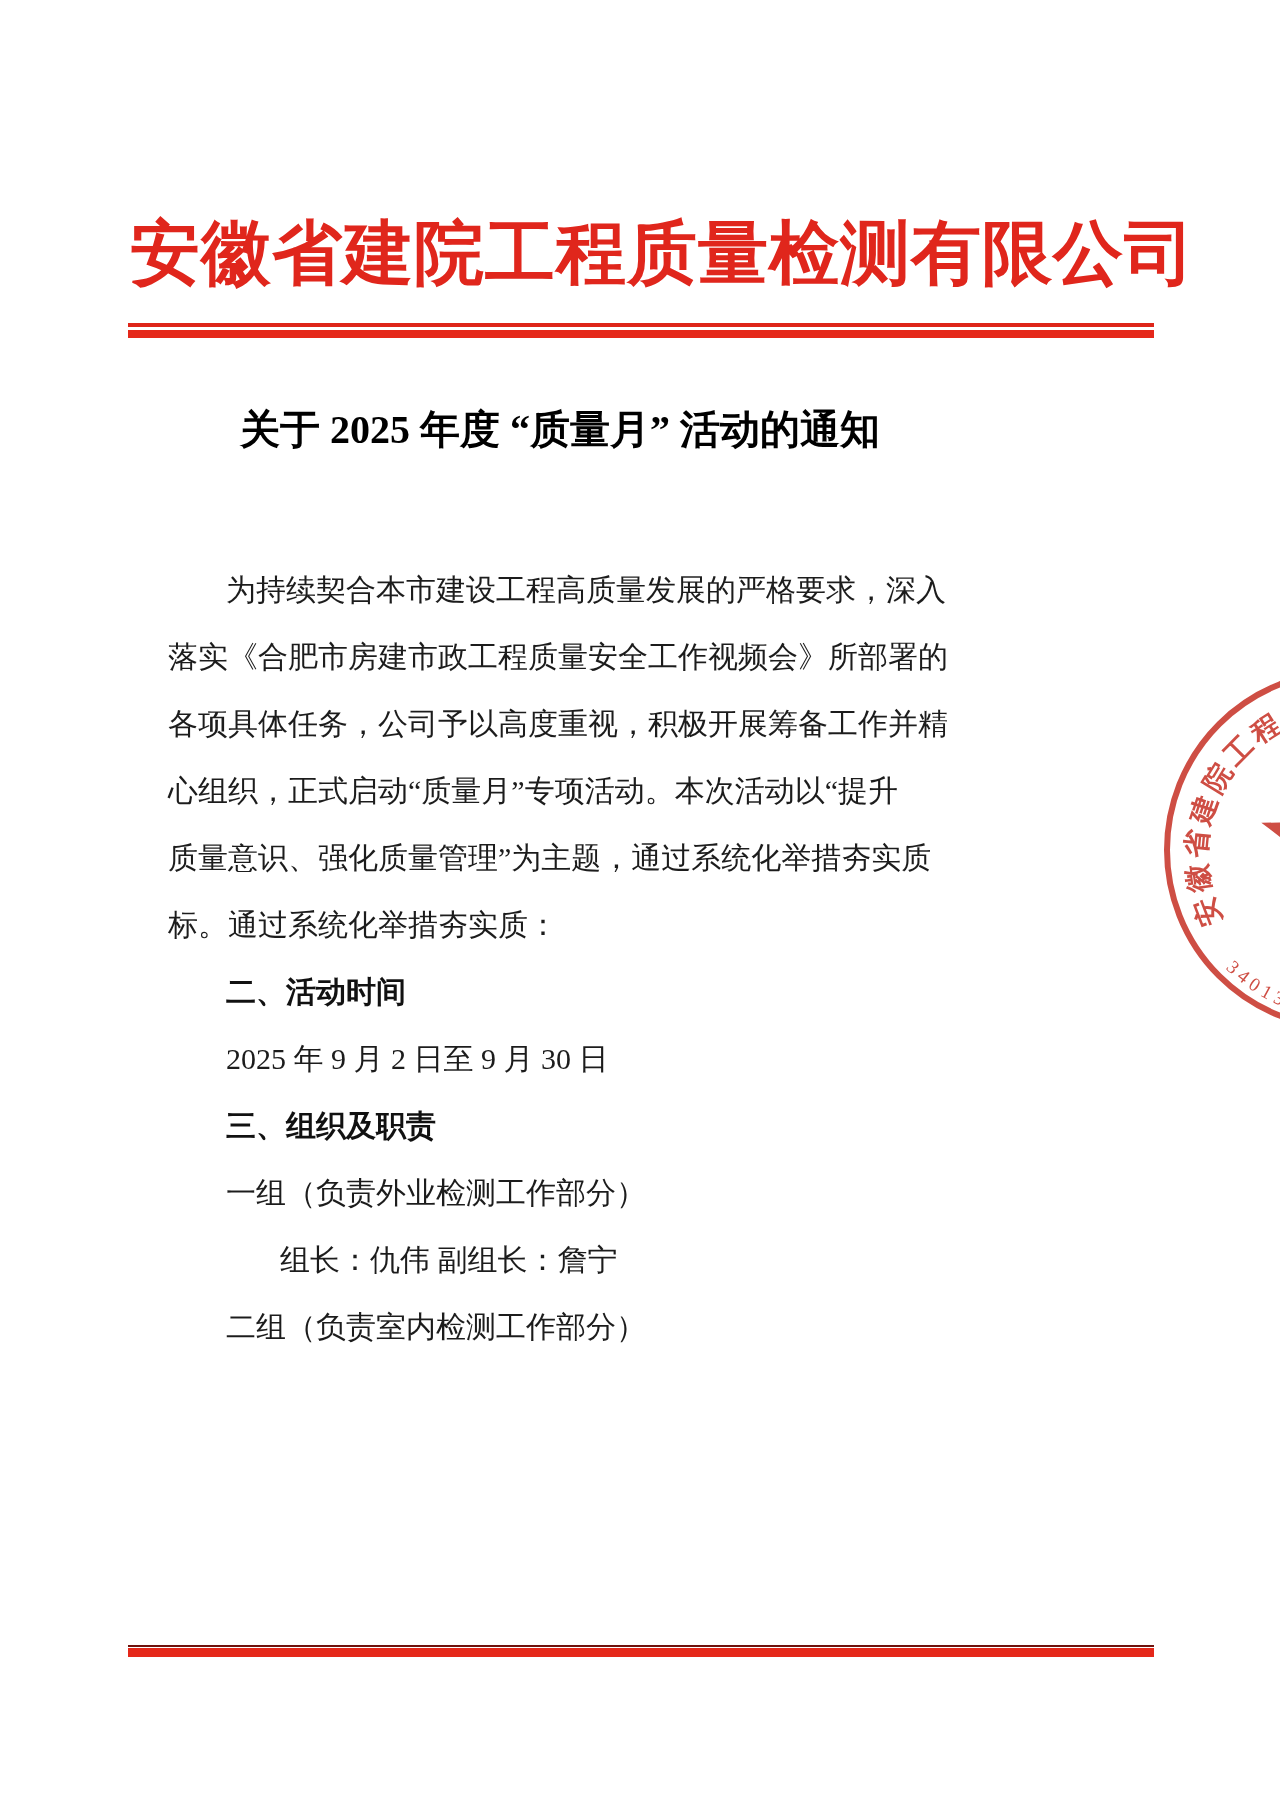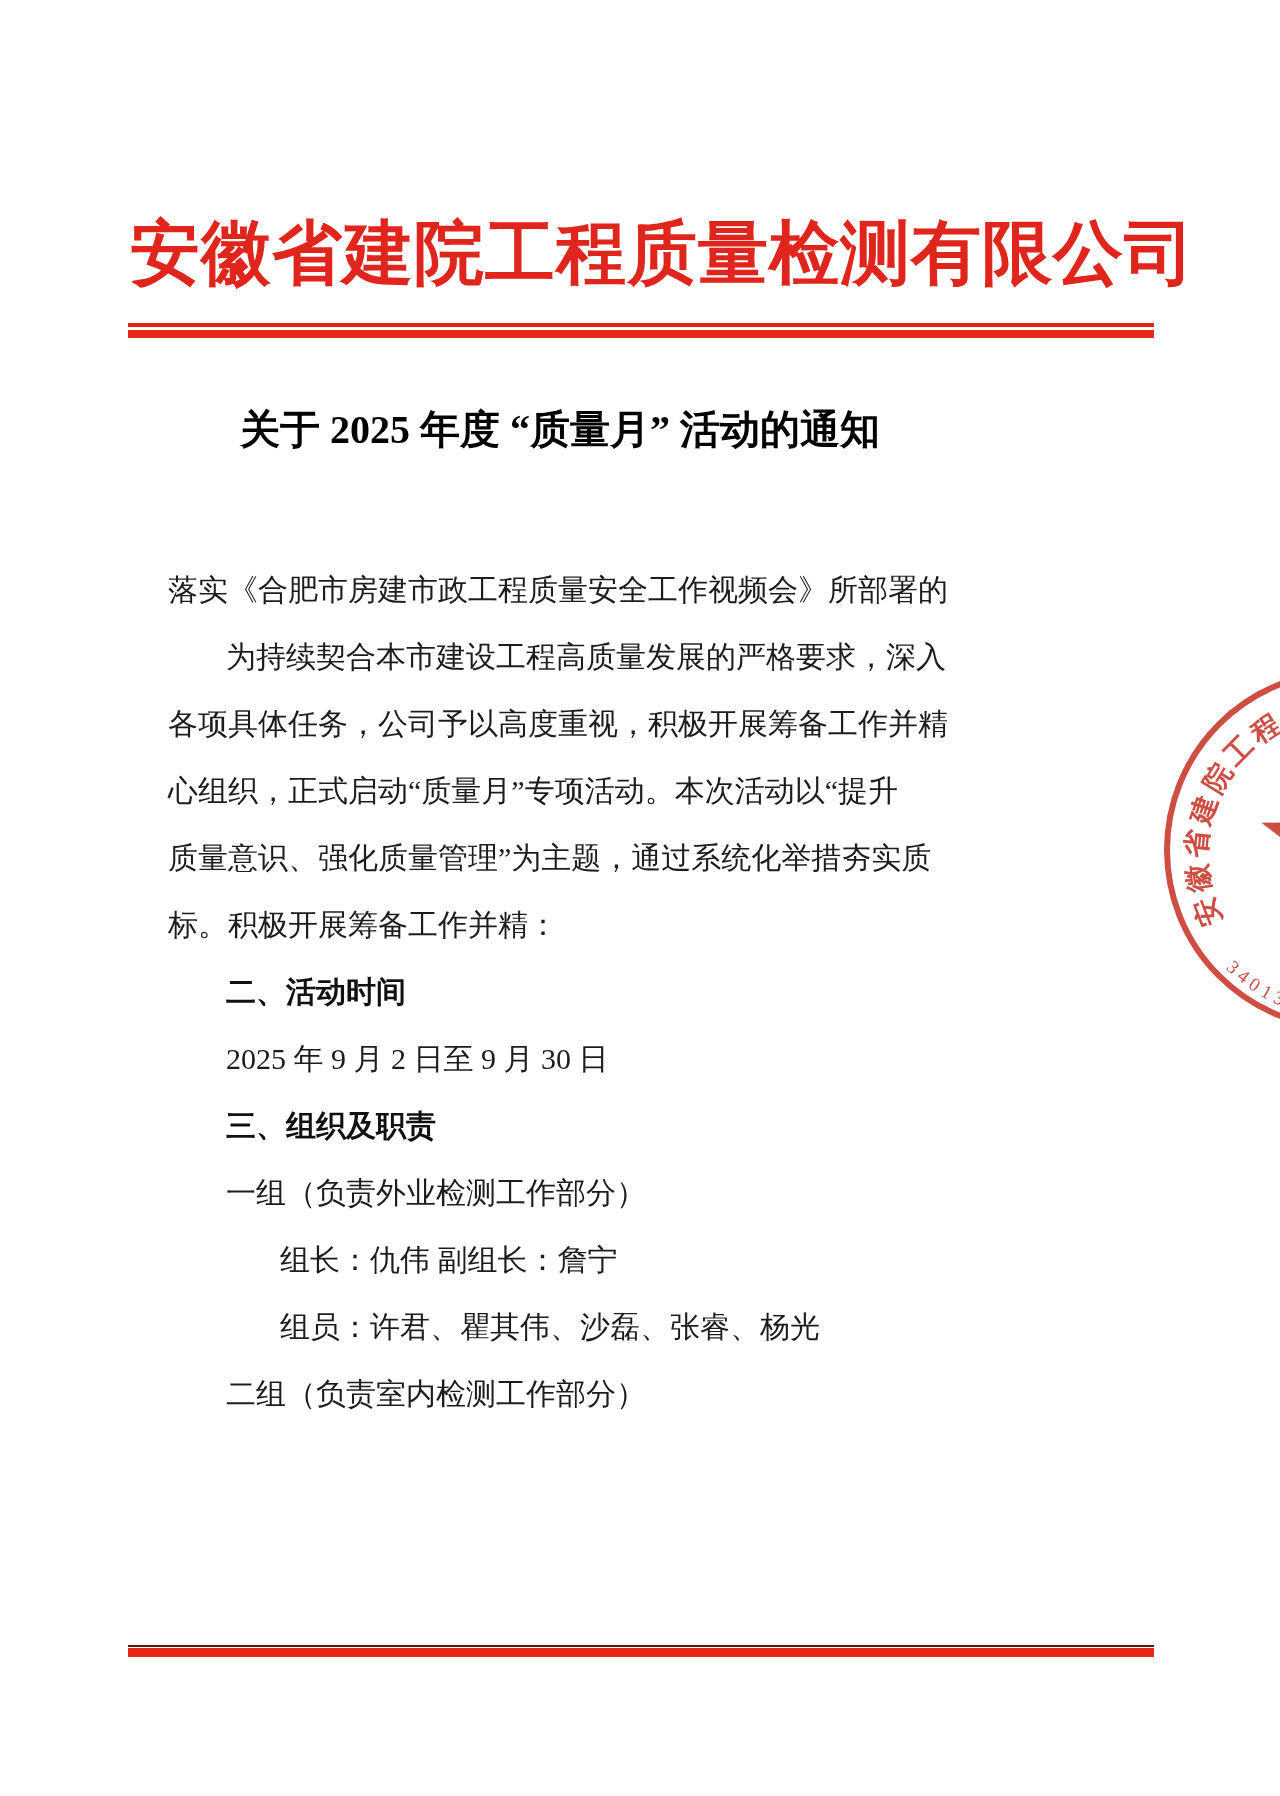--- a/index.html
+++ b/index.html
@@ -89,32 +89,31 @@
 
 <div class="rule rule-top">
   <div class="r1"></div>
   <div class="gap"></div>
   <div class="r2"></div>
 </div>
 
 <div class="doc-title">关于 2025 年度 “质量月” 活动的通知</div>
 
 <div class="doc-body">
+  <div class="line indent2">为持续契合本市建设工程高质量发展的严格要求，深入</div>
   <div class="line">落实《合肥市房建市政工程质量安全工作视频会》所部署的</div>
-  <div class="line indent2">为持续契合本市建设工程高质量发展的严格要求，深入</div>
   <div class="line">各项具体任务，公司予以高度重视，积极开展筹备工作并精</div>
   <div class="line">心组织，正式启动“质量月”专项活动。本次活动以“提升</div>
   <div class="line">质量意识、强化质量管理”为主题，通过系统化举措夯实质</div>
-  <div class="line">标。积极开展筹备工作并精：</div>
+  <div class="line">标。通过系统化举措夯实质：</div>
   <div class="line indent2 bold">二、活动时间</div>
   <div class="line indent2">2025 年 9 月 2 日至 9 月 30 日</div>
   <div class="line indent2 bold">三、组织及职责</div>
   <div class="line indent2">一组（负责外业检测工作部分）</div>
   <div class="line indent4">组长：仇伟 副组长：詹宁</div>
-  <div class="line indent4">组员：许君、瞿其伟、沙磊、张睿、杨光</div>
   <div class="line indent2">二组（负责室内检测工作部分）</div>
 </div>
 
 <div class="seal">
   <svg width="380" height="380" viewBox="-190 -190 380 380">
     <defs>
       <path id="sealArcTop" d="M -123 71 A 142 142 0 1 1 129 -60" fill="none"></path>
       <path id="sealArcBottom" d="M -129 108 A 168 168 0 0 0 129 108" fill="none"></path>
     </defs>
     <circle cx="0" cy="0" r="178" fill="none" stroke="#c8362b" stroke-width="6"></circle>

